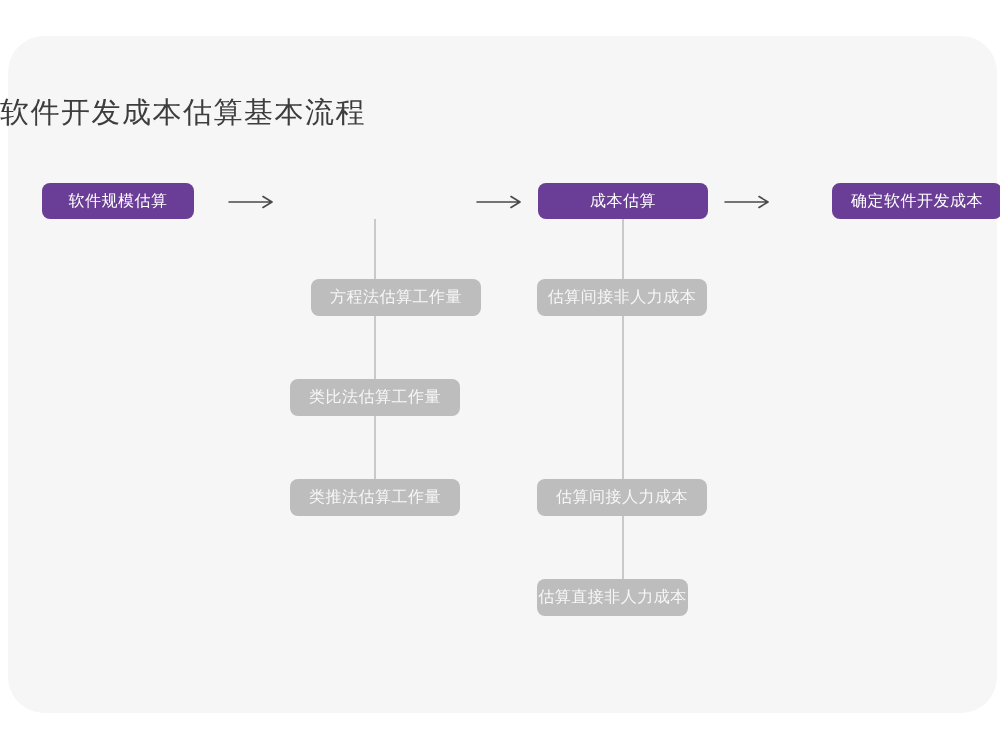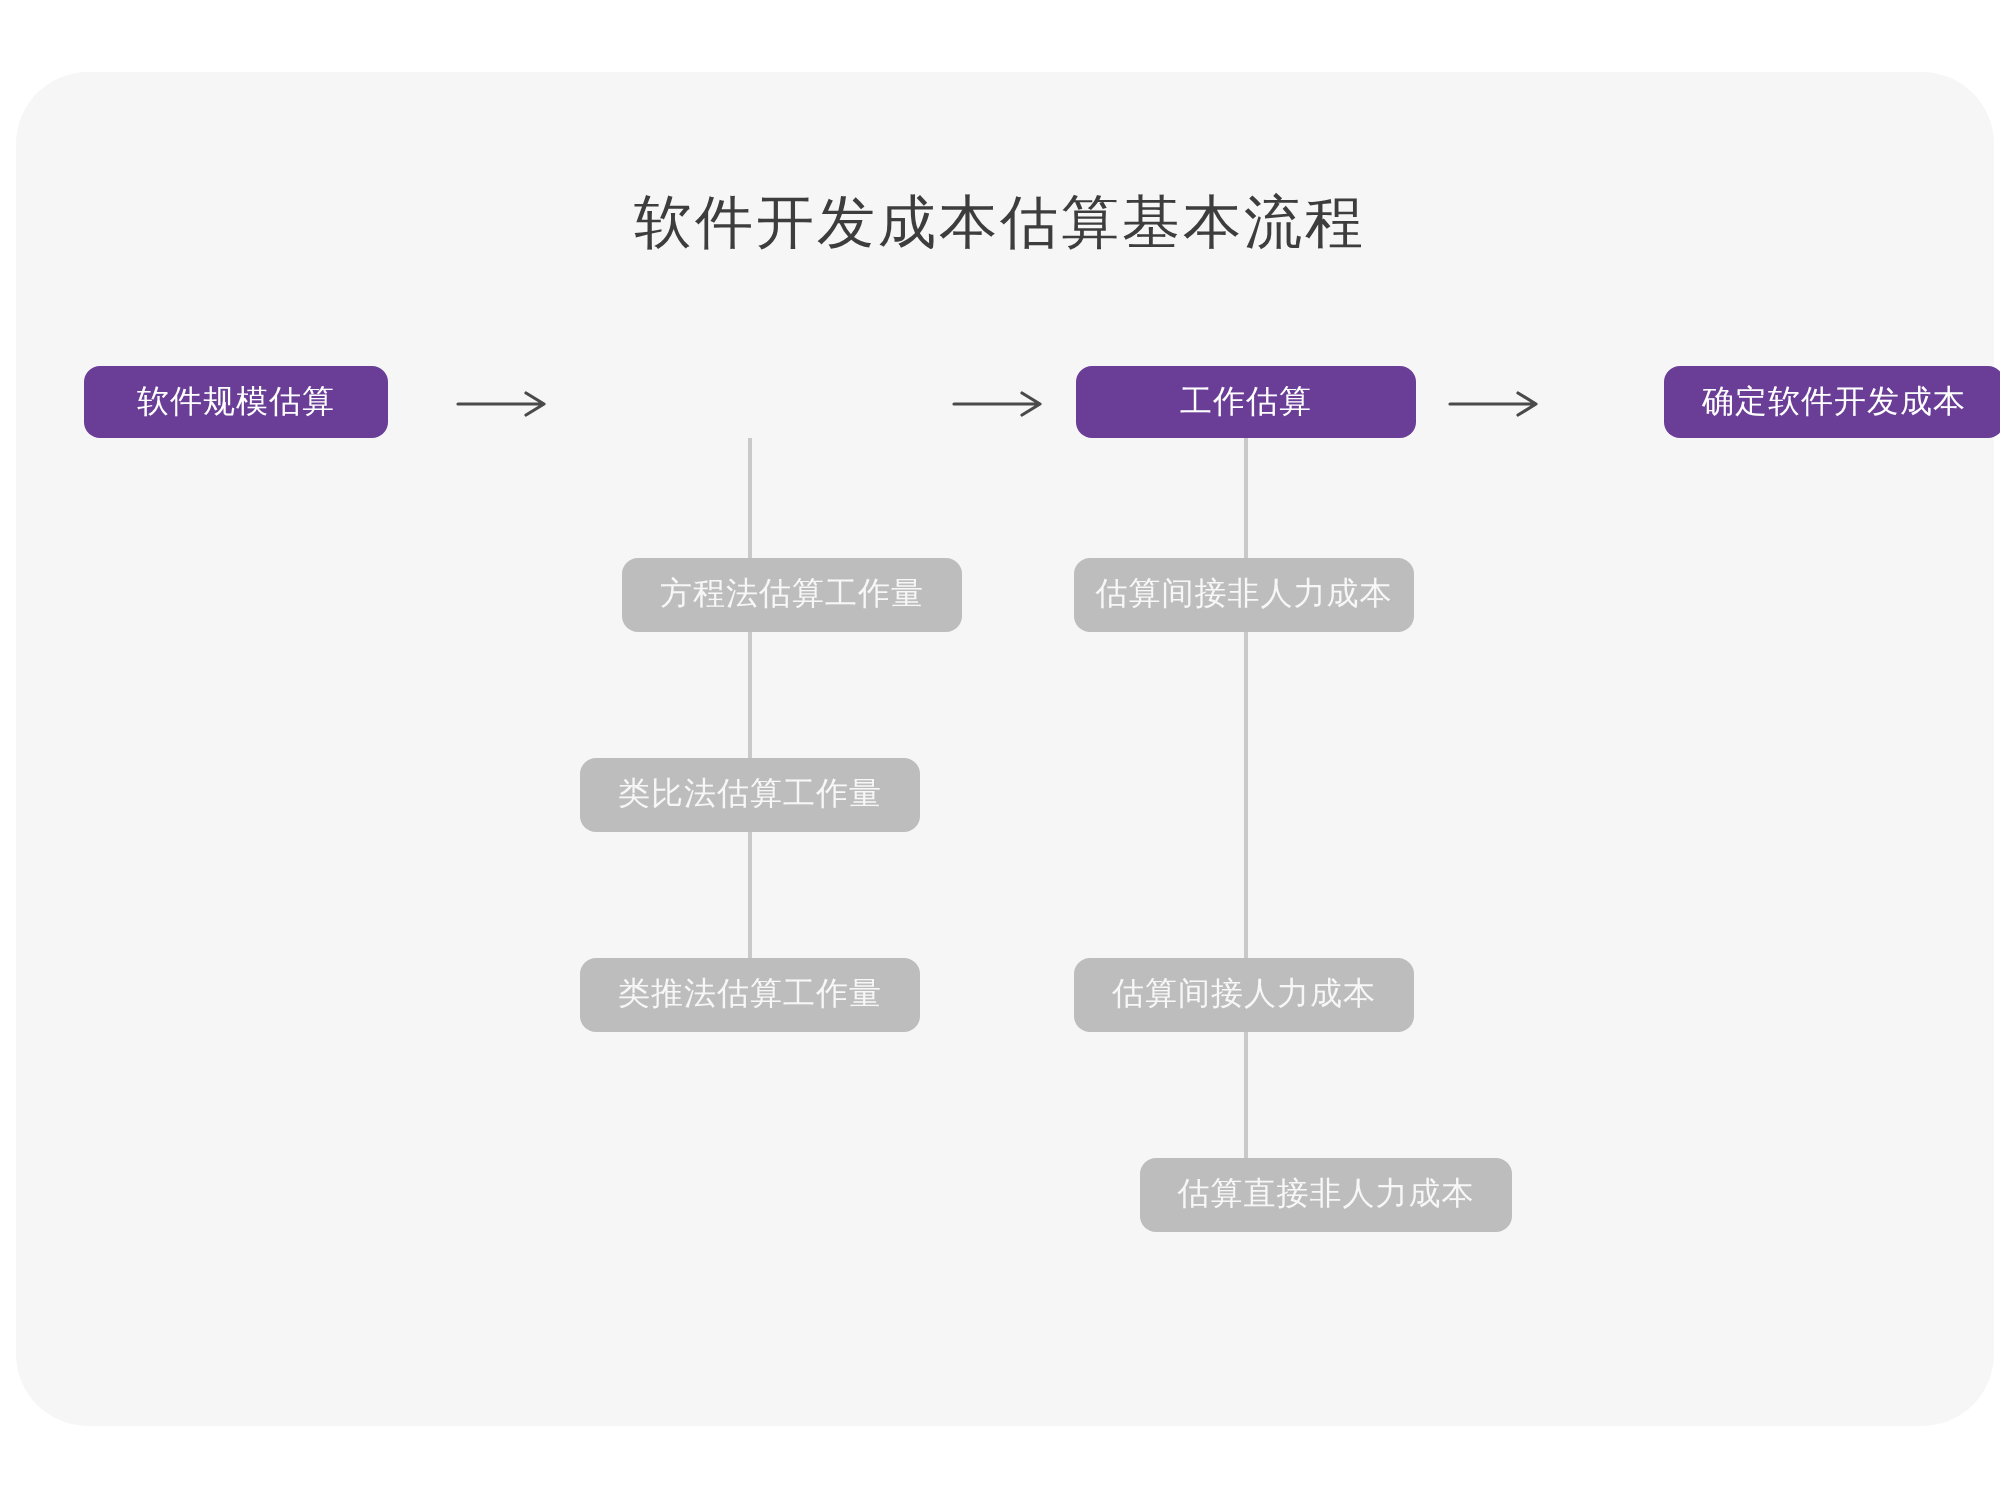--- a/index.html
+++ b/index.html
@@ -23,21 +23,21 @@
       height: 677px;
       background: #f6f6f7;
       border-radius: 36px;
       z-index: 0;
     }
     .diagram-title {
       position: absolute;
       left: 0;
       top: 94px;
       width: 1000px;
-      text-align: center;
+      text-align: left;
       font-size: 29px;
       line-height: 36px;
       letter-spacing: 1.5px;
       color: #3d3d3d;
       z-index: 2;
     }
     .node {
       position: absolute;
       height: 36px;
       border-radius: 8px;
@@ -84,21 +84,21 @@
     .vline-effort { left: 374px; top: 219px; height: 278px; }
     .vline-cost   { left: 622px; top: 219px; height: 378px; }
     
     .sub-effort-0 { left: 290px; top: 279px; width: 170px; margin-left: 21px; }
     .sub-effort-1 { left: 290px; top: 379px; width: 170px; font-family: Liberation Serif, serif; }
     .sub-effort-2 { left: 290px; top: 479px; width: 170px; }
     
     .sub-cost-0 { left: 537px; top: 279px; width: 170px; }
     .sub-cost-1 { left: 537px; top: 379px; width: 170px; }
     .sub-cost-2 { left: 537px; top: 479px; width: 170px; }
-    .sub-cost-3 { left: 537px; top: 579px; width: 186px; margin-left: 33px; }
+    .sub-cost-3 { left: 537px; top: 579px; width: 151px; }
   </style>
 </head>
 <body>
 
 <div class="stage">
 
   <div class="card"></div>
 
   <div class="diagram-title">软件开发成本估算基本流程</div>
 
@@ -106,21 +106,21 @@
 
   <svg class="arrow arrow-0" viewBox="0 0 48 16">
     <path d="M2 8 H44 M36 2.5 L45 8 L36 13.5" stroke="#4a4a4a" stroke-width="1.6" fill="none" stroke-linecap="round" stroke-linejoin="round"></path>
   </svg>
 
 
   <svg class="arrow arrow-1" viewBox="0 0 48 16">
     <path d="M2 8 H44 M36 2.5 L45 8 L36 13.5" stroke="#4a4a4a" stroke-width="1.6" fill="none" stroke-linecap="round" stroke-linejoin="round"></path>
   </svg>
 
-  <div class="node purple main-node-2">工作估算</div>
+  <div class="node purple main-node-2">成本估算</div>
 
   <svg class="arrow arrow-2" viewBox="0 0 48 16">
     <path d="M2 8 H44 M36 2.5 L45 8 L36 13.5" stroke="#4a4a4a" stroke-width="1.6" fill="none" stroke-linecap="round" stroke-linejoin="round"></path>
   </svg>
 
   <div class="node purple main-node-3">确定软件开发成本</div>
 
   <div class="vline vline-effort"></div>
   <div class="vline vline-cost"></div>
 

